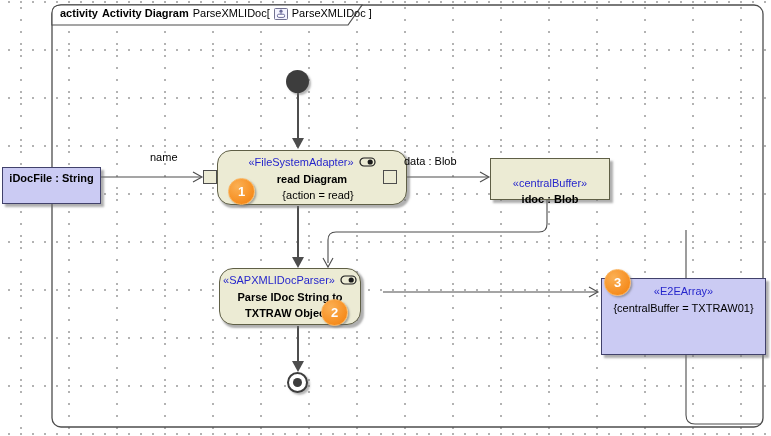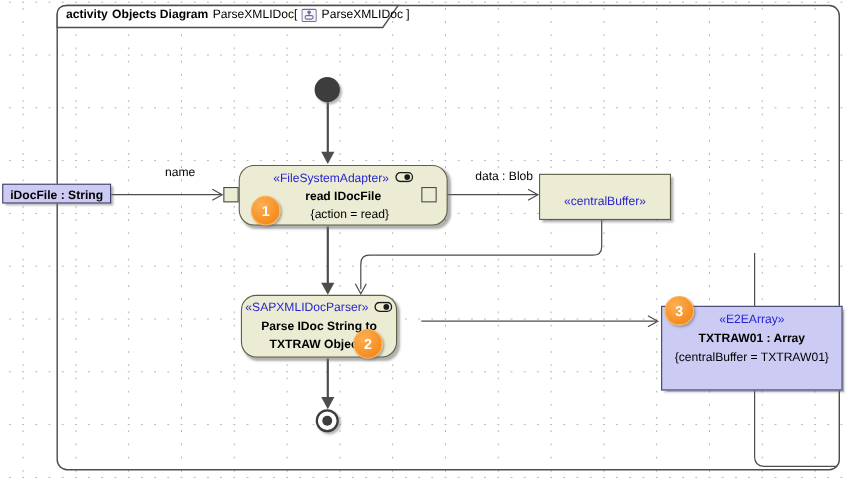--- a/index.html
+++ b/index.html
@@ -112,74 +112,74 @@
 
     <path d="M547,200 L547,224 Q547,232 539,232 L336,232 Q328,232 328,240 L328,263" fill="none" stroke="#4d4d4d" stroke-width="1.1"></path>
     <path d="M323,258 L328,267 L333,258" fill="none" stroke="#4d4d4d" stroke-width="1.1"></path>
 
     <line x1="383" y1="292" x2="597" y2="292" stroke="#4d4d4d" stroke-width="1.1"></line>
     <path d="M589,287 L598,292 L589,297" fill="none" stroke="#4d4d4d" stroke-width="1.1"></path>
   </svg>
 
   <div id="frame-title">
     <span class="bold">activity</span>
-    <span class="bold">Objects Diagram</span>
+    <span class="bold">Activity Diagram</span>
     <span>ParseXMLIDoc[</span>
     <svg width="14" height="14" viewBox="0 0 14 14">
       <rect x="0.5" y="1.5" width="13" height="11" rx="1" fill="#f4f4ff" stroke="#707090"></rect>
       <circle cx="7" cy="4.2" r="1.6" fill="#6a6a9a"></circle>
       <rect x="3.4" y="7.2" width="7.2" height="3.2" rx="1.4" fill="#ffffff" stroke="#6a6a9a"></rect>
       <line x1="7" y1="5.8" x2="7" y2="7.2" stroke="#6a6a9a"></line>
     </svg>
     <span>ParseXMLIDoc ]</span>
   </div>
 
   <div id="initial-node" class="circle-node"></div>
 
   <div class="node action shadowed" style="left:217px;top:150px;width:190px;height:55px;">
     <div>
       <span class="stereo">«FileSystemAdapter»</span><span class="toggle-icon"><svg width="17" height="10" viewBox="0 0 17 10">
             <rect x="1" y="1" width="15" height="8" rx="4" fill="#ecebd4" stroke="#1a1a1a" stroke-width="1.2"></rect>
             <circle cx="11.2" cy="5" r="2.6" fill="#1a1a1a"></circle>
           </svg></span>
     </div>
-    <div class="bold">read IDocFile</div>
+    <div class="bold">read Diagram</div>
     <div class="tag-line">{action = read}</div>
   </div>
   <div class="badge" style="left:228px;top:178px;">1</div>
 
   <div class="pin" style="left:203px;top:170px;"></div>
   <div class="pin" style="left:383px;top:170px;"></div>
 
   <div class="edge-label" style="left:150px;top:151px;width:49px;text-align:left;">name</div>
-  <div class="edge-label" style="left:404px;top:155px;margin-left:28px;">data : Blob</div>
+  <div class="edge-label" style="left:404px;top:155px;">data : Blob</div>
 
-  <div class="node lav shadowed" style="left:2px;top:167px;width:99px;height:18px;line-height:21px;">
+  <div class="node lav shadowed" style="left:2px;top:167px;width:99px;height:37px;line-height:21px;">
     <span class="bold">iDocFile : String</span>
   </div>
 
   <div class="node buffer shadowed" style="left:490px;top:158px;width:120px;height:42px;">
     <div class="stereo">«centralBuffer»</div>
+    <div class="bold">idoc : Blob</div>
   </div>
 
   <div class="node action shadowed" style="left:219px;top:268px;width:142px;height:57px;">
     <div>
       <span class="stereo">«SAPXMLIDocParser»</span><span class="toggle-icon"><svg width="17" height="10" viewBox="0 0 17 10">
             <rect x="1" y="1" width="15" height="8" rx="4" fill="#ecebd4" stroke="#1a1a1a" stroke-width="1.2"></rect>
             <circle cx="11.2" cy="5" r="2.6" fill="#1a1a1a"></circle>
           </svg></span>
     </div>
     <div class="bold">Parse IDoc String to</div>
     <div class="bold">TXTRAW Objects</div>
   </div>
   <div class="badge" style="left:321px;top:299px;">2</div>
 
   <div class="node lav shadowed" style="left:601px;top:278px;width:165px;height:77px;padding-top:4px;line-height:17px;">
     <div class="stereo">«E2EArray»</div>
-    <div class="bold">TXTRAW01 : Array</div>
     <div>{centralBuffer = TXTRAW01}</div>
   </div>
   <div class="badge" style="left:604px;top:269px;">3</div>
 
   <div id="final-node" class="circle-node">
     <div class="dot"></div>
   </div>
 
 </div>
 

